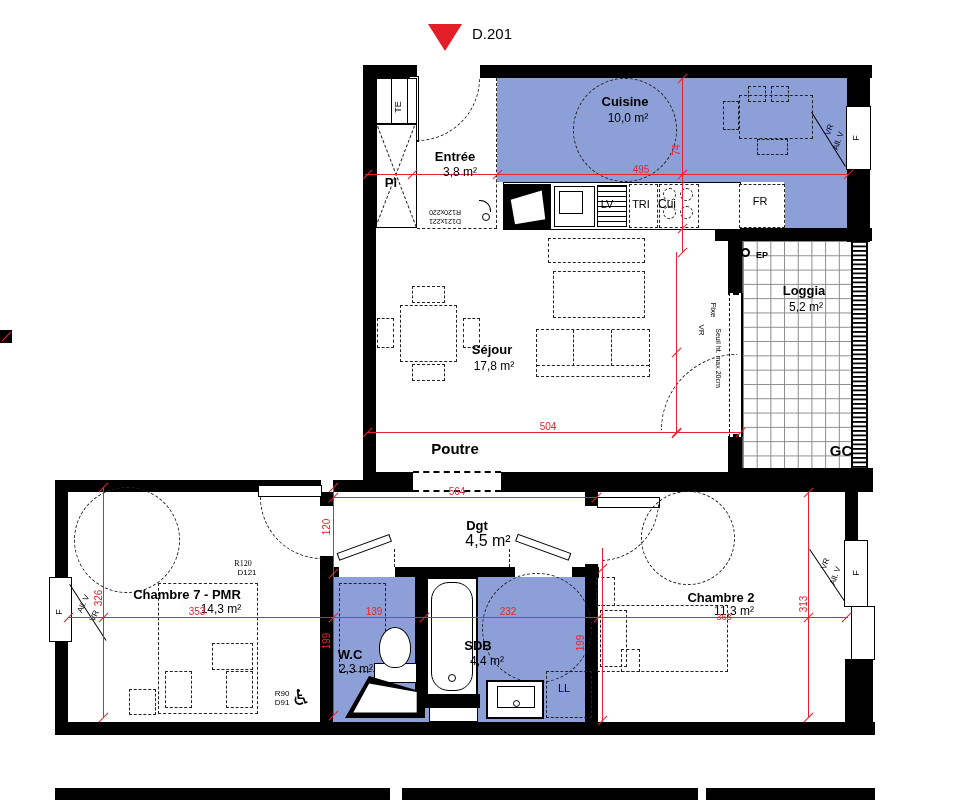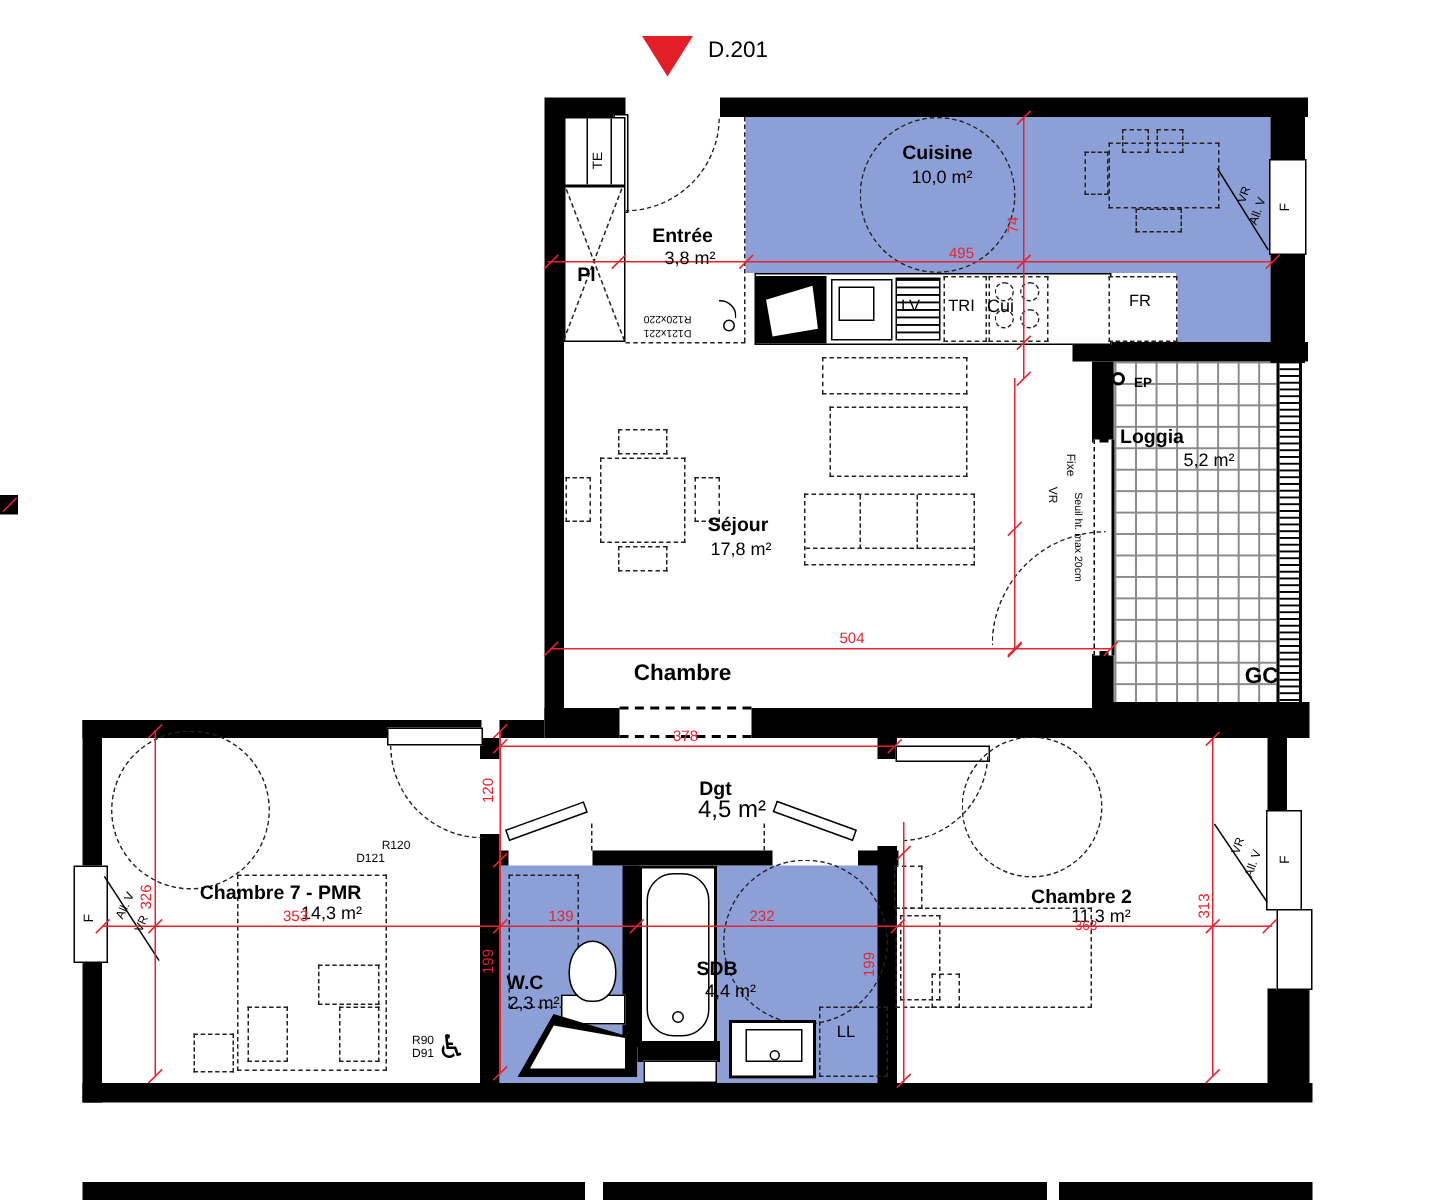--- a/index.html
+++ b/index.html
@@ -238,64 +238,64 @@
       <div class="tick" style="left: 6px; top: 336px;"></div>
     </div>
   <div id="label-layer">
       <span class="lbl" style="left: 492px; top: 34px; font-size: 15px; color: rgb(0, 0, 0); transform: translate(-50%, -50%);">D.201</span>
       <span class="lbl" style="left: 625px; top: 102px; font-size: 13px; color: rgb(0, 0, 0); font-weight: 700; transform: translate(-50%, -50%);">Cuisine</span>
       <span class="lbl" style="left: 628px; top: 118px; font-size: 12px; color: rgb(0, 0, 0); transform: translate(-50%, -50%);">10,0 m²</span>
       <span class="lbl" style="left: 455px; top: 157px; font-size: 13px; color: rgb(0, 0, 0); font-weight: 700; transform: translate(-50%, -50%);">Entrée</span>
       <span class="lbl" style="left: 460px; top: 172px; font-size: 12px; color: rgb(0, 0, 0); transform: translate(-50%, -50%);">3,8 m²</span>
       <span class="lbl" style="left: 492px; top: 350px; font-size: 13px; color: rgb(0, 0, 0); font-weight: 700; transform: translate(-50%, -50%);">Séjour</span>
       <span class="lbl" style="left: 494px; top: 366px; font-size: 12px; color: rgb(0, 0, 0); transform: translate(-50%, -50%);">17,8 m²</span>
-      <span class="lbl" style="left: 768px; top: 291px; font-size: 13px; color: rgb(0, 0, 0); font-weight: 700; transform: translate(-50%, -50%);">Loggia</span>
+      <span class="lbl" style="left: 804px; top: 291px; font-size: 13px; color: rgb(0, 0, 0); font-weight: 700; transform: translate(-50%, -50%);">Loggia</span>
       <span class="lbl" style="left: 806px; top: 307px; font-size: 12px; color: rgb(0, 0, 0); transform: translate(-50%, -50%);">5,2 m²</span>
-      <span class="lbl" style="left: 455px; top: 449px; font-size: 15px; color: rgb(0, 0, 0); font-weight: 700; transform: translate(-50%, -50%);">Chambre</span>
+      <span class="lbl" style="left: 455px; top: 449px; font-size: 15px; color: rgb(0, 0, 0); font-weight: 700; transform: translate(-50%, -50%);">Poutre</span>
       <span class="lbl" style="left: 841px; top: 451px; font-size: 15px; color: rgb(0, 0, 0); font-weight: 700; transform: translate(-50%, -50%);">GC</span>
       <span class="lbl" style="left: 391px; top: 183px; font-size: 13px; color: rgb(0, 0, 0); font-weight: 700; transform: translate(-50%, -50%);">Pl</span>
       <span class="lbl" style="left: 399px; top: 107px; font-size: 9px; color: rgb(0, 0, 0); transform: translate(-50%, -50%) rotate(-90deg);">TE</span>
       <span class="lbl" style="left: 760px; top: 202px; font-size: 11px; color: rgb(0, 0, 0); transform: translate(-50%, -50%);">FR</span>
       <span class="lbl" style="left: 607px; top: 205px; font-size: 11px; color: rgb(0, 0, 0); transform: translate(-50%, -50%);">LV</span>
       <span class="lbl" style="left: 641px; top: 205px; font-size: 11px; color: rgb(0, 0, 0); transform: translate(-50%, -50%);">TRI</span>
       <span class="lbl" style="left: 667px; top: 204px; font-size: 12px; color: rgb(0, 0, 0); transform: translate(-50%, -50%);">Cui</span>
       <span class="lbl" style="left: 564px; top: 689px; font-size: 11px; color: rgb(0, 0, 0); transform: translate(-50%, -50%);">LL</span>
       <span class="lbl" style="left: 762px; top: 256px; font-size: 9px; color: rgb(0, 0, 0); font-weight: 700; transform: translate(-50%, -50%);">EP</span>
       <span class="lbl" style="left: 187px; top: 595px; font-size: 13px; color: rgb(0, 0, 0); font-weight: 700; transform: translate(-50%, -50%);">Chambre 7 - PMR</span>
       <span class="lbl" style="left: 221px; top: 609px; font-size: 12px; color: rgb(0, 0, 0); transform: translate(-50%, -50%);">14,3 m²</span>
       <span class="lbl" style="left: 477px; top: 526px; font-size: 13px; color: rgb(0, 0, 0); font-weight: 700; transform: translate(-50%, -50%);">Dgt</span>
       <span class="lbl" style="left: 488px; top: 541px; font-size: 16px; color: rgb(0, 0, 0); transform: translate(-50%, -50%);">4,5 m²</span>
       <span class="lbl" style="left: 350px; top: 655px; font-size: 13px; color: rgb(0, 0, 0); font-weight: 700; transform: translate(-50%, -50%);">W.C</span>
       <span class="lbl" style="left: 356px; top: 669px; font-size: 12px; color: rgb(0, 0, 0); transform: translate(-50%, -50%);">2,3 m²</span>
       <span class="lbl" style="left: 478px; top: 646px; font-size: 13px; color: rgb(0, 0, 0); font-weight: 700; transform: translate(-50%, -50%);">SDB</span>
       <span class="lbl" style="left: 487px; top: 661px; font-size: 12px; color: rgb(0, 0, 0); transform: translate(-50%, -50%);">4,4 m²</span>
       <span class="lbl" style="left: 721px; top: 598px; font-size: 13px; color: rgb(0, 0, 0); font-weight: 700; transform: translate(-50%, -50%);">Chambre 2</span>
       <span class="lbl" style="left: 734px; top: 611px; font-size: 12px; color: rgb(0, 0, 0); transform: translate(-50%, -50%);">11,3 m²</span>
-      <span class="lbl" style="left: 264px; top: 564px; font-size: 8px; color: rgb(0, 0, 0); transform: translate(-50%, -50%);">R120</span>
+      <span class="lbl" style="left: 243px; top: 564px; font-size: 8px; color: rgb(0, 0, 0); transform: translate(-50%, -50%); font-family: Liberation Serif, serif;">R120</span>
       <span class="lbl" style="left: 247px; top: 573px; font-size: 8px; color: rgb(0, 0, 0); transform: translate(-50%, -50%);">D121</span>
       <span class="lbl" style="left: 282px; top: 694px; font-size: 8px; color: rgb(0, 0, 0); transform: translate(-50%, -50%);">R90</span>
       <span class="lbl" style="left: 282px; top: 703px; font-size: 8px; color: rgb(0, 0, 0); transform: translate(-50%, -50%);">D91</span>
       <span class="lbl" style="left: 445px; top: 212px; font-size: 7px; color: rgb(0, 0, 0); transform: translate(-50%, -50%) rotate(180deg);">R120x220</span>
       <span class="lbl" style="left: 445px; top: 221px; font-size: 7px; color: rgb(0, 0, 0); transform: translate(-50%, -50%) rotate(180deg);">D121x221</span>
       <span class="lbl" style="left: 857px; top: 138px; font-size: 9px; color: rgb(0, 0, 0); transform: translate(-50%, -50%) rotate(-90deg);">F</span>
       <span class="lbl" style="left: 830px; top: 130px; font-size: 8px; color: rgb(0, 0, 0); transform: translate(-50%, -50%) rotate(-70deg);">VR</span>
       <span class="lbl" style="left: 839px; top: 141px; font-size: 8px; color: rgb(0, 0, 0); transform: translate(-50%, -50%) rotate(-70deg);">All. V</span>
       <span class="lbl" style="left: 60px; top: 612px; font-size: 9px; color: rgb(0, 0, 0); transform: translate(-50%, -50%) rotate(-90deg);">F</span>
       <span class="lbl" style="left: 84px; top: 604px; font-size: 8px; color: rgb(0, 0, 0); transform: translate(-50%, -50%) rotate(-65deg);">All. V</span>
       <span class="lbl" style="left: 95px; top: 616px; font-size: 8px; color: rgb(0, 0, 0); transform: translate(-50%, -50%) rotate(-65deg);">VR</span>
       <span class="lbl" style="left: 857px; top: 573px; font-size: 9px; color: rgb(0, 0, 0); transform: translate(-50%, -50%) rotate(-90deg);">F</span>
       <span class="lbl" style="left: 826px; top: 564px; font-size: 8px; color: rgb(0, 0, 0); transform: translate(-50%, -50%) rotate(-70deg);">VR</span>
       <span class="lbl" style="left: 836px; top: 576px; font-size: 8px; color: rgb(0, 0, 0); transform: translate(-50%, -50%) rotate(-70deg);">All. V</span>
       <span class="lbl" style="left: 713px; top: 310px; font-size: 8px; color: rgb(0, 0, 0); transform: translate(-50%, -50%) rotate(90deg);">Fixe</span>
       <span class="lbl" style="left: 718px; top: 358px; font-size: 7px; color: rgb(0, 0, 0); transform: translate(-50%, -50%) rotate(90deg);">Seuil ht. max 20cm</span>
       <span class="lbl" style="left: 701px; top: 330px; font-size: 8px; color: rgb(0, 0, 0); transform: translate(-50%, -50%) rotate(90deg);">VR</span>
       <span class="lbl" style="left: 641px; top: 170px; font-size: 10px; color: rgb(232, 35, 46); transform: translate(-50%, -50%);">495</span>
       <span class="lbl" style="left: 677px; top: 150px; font-size: 10px; color: rgb(232, 35, 46); transform: translate(-50%, -50%) rotate(-90deg);">74</span>
-      <span class="lbl" style="left: 568px; top: 427px; font-size: 10px; color: rgb(232, 35, 46); transform: translate(-50%, -50%);">504</span>
-      <span class="lbl" style="left: 457px; top: 492px; font-size: 10px; color: rgb(232, 35, 46); transform: translate(-50%, -50%);">378</span>
+      <span class="lbl" style="left: 548px; top: 427px; font-size: 10px; color: rgb(232, 35, 46); transform: translate(-50%, -50%);">504</span>
+      <span class="lbl" style="left: 457px; top: 492px; font-size: 10px; color: rgb(232, 35, 46); transform: translate(-50%, -50%);">564</span>
       <span class="lbl" style="left: 327px; top: 527px; font-size: 10px; color: rgb(232, 35, 46); transform: translate(-50%, -50%) rotate(-90deg);">120</span>
       <span class="lbl" style="left: 327px; top: 641px; font-size: 10px; color: rgb(232, 35, 46); transform: translate(-50%, -50%) rotate(-90deg);">199</span>
       <span class="lbl" style="left: 99px; top: 598px; font-size: 10px; color: rgb(232, 35, 46); transform: translate(-50%, -50%) rotate(-90deg);">326</span>
       <span class="lbl" style="left: 197px; top: 612px; font-size: 10px; color: rgb(232, 35, 46); transform: translate(-50%, -50%);">353</span>
       <span class="lbl" style="left: 374px; top: 612px; font-size: 10px; color: rgb(232, 35, 46); transform: translate(-50%, -50%);">139</span>
       <span class="lbl" style="left: 508px; top: 612px; font-size: 10px; color: rgb(232, 35, 46); transform: translate(-50%, -50%);">232</span>
       <span class="lbl" style="left: 724px; top: 618px; font-size: 9px; color: rgb(232, 35, 46); transform: translate(-50%, -50%);">363</span>
       <span class="lbl" style="left: 804px; top: 604px; font-size: 10px; color: rgb(232, 35, 46); transform: translate(-50%, -50%) rotate(-90deg);">313</span>
       <span class="lbl" style="left: 581px; top: 643px; font-size: 10px; color: rgb(232, 35, 46); transform: translate(-50%, -50%) rotate(-90deg);">199</span>
       <span class="lbl" style="left: 301px; top: 698px; font-size: 22px; color: rgb(0, 0, 0); transform: translate(-50%, -50%);">♿</span>

